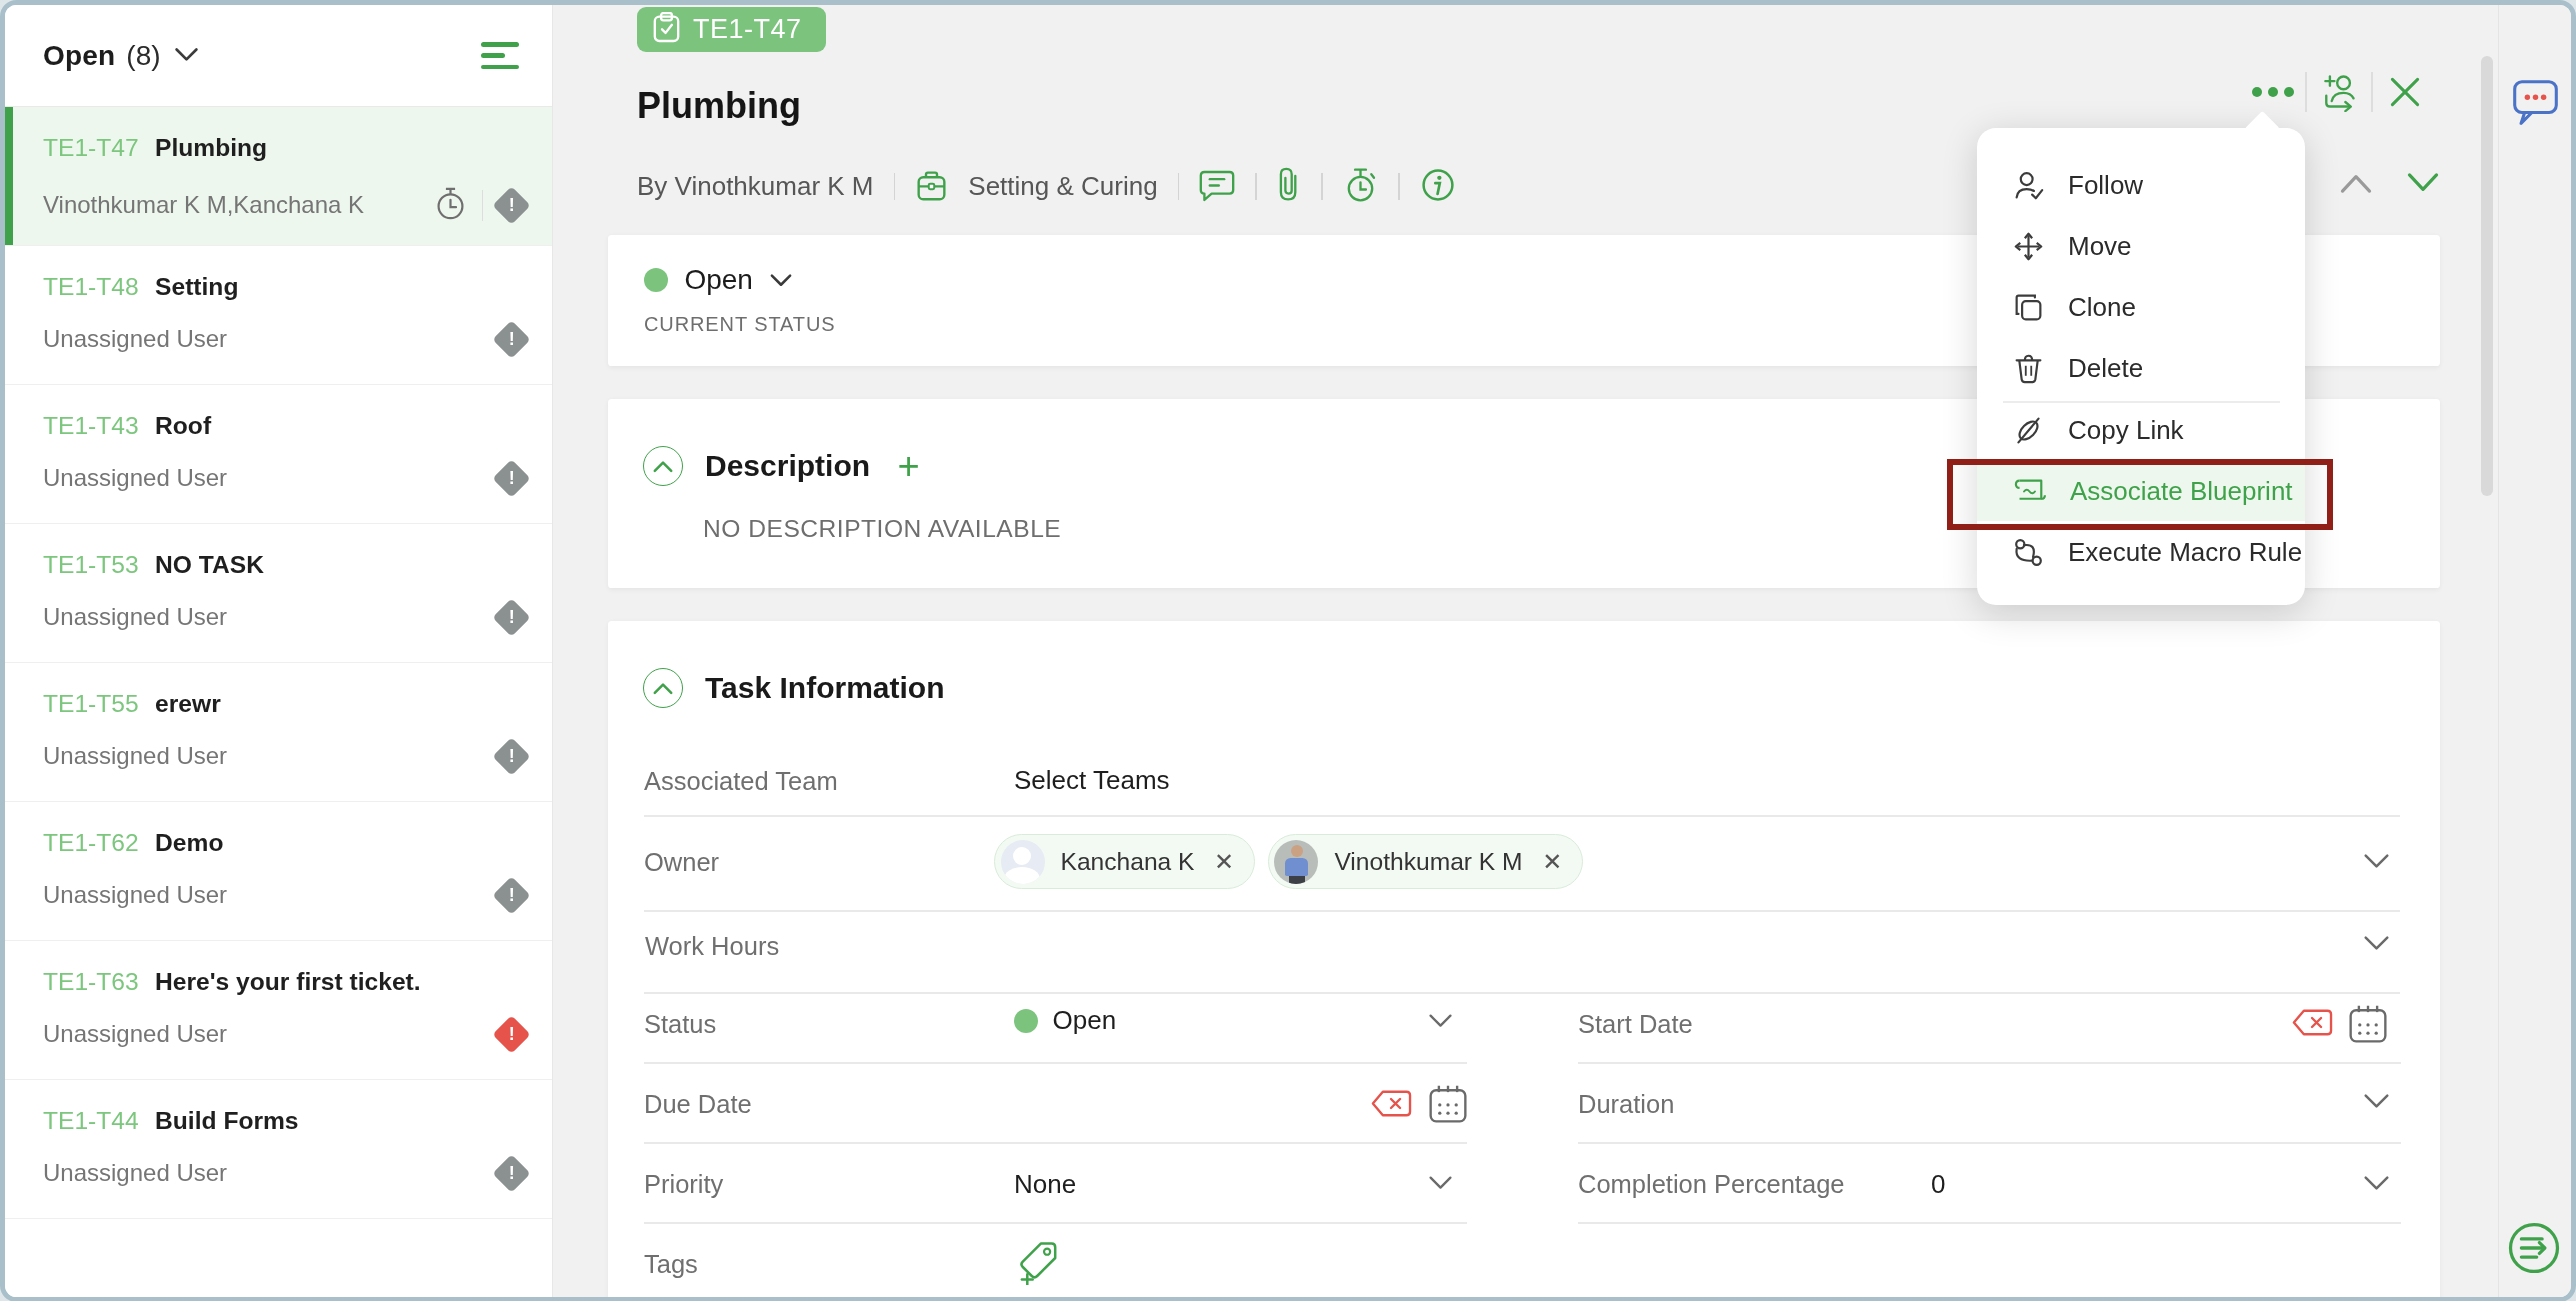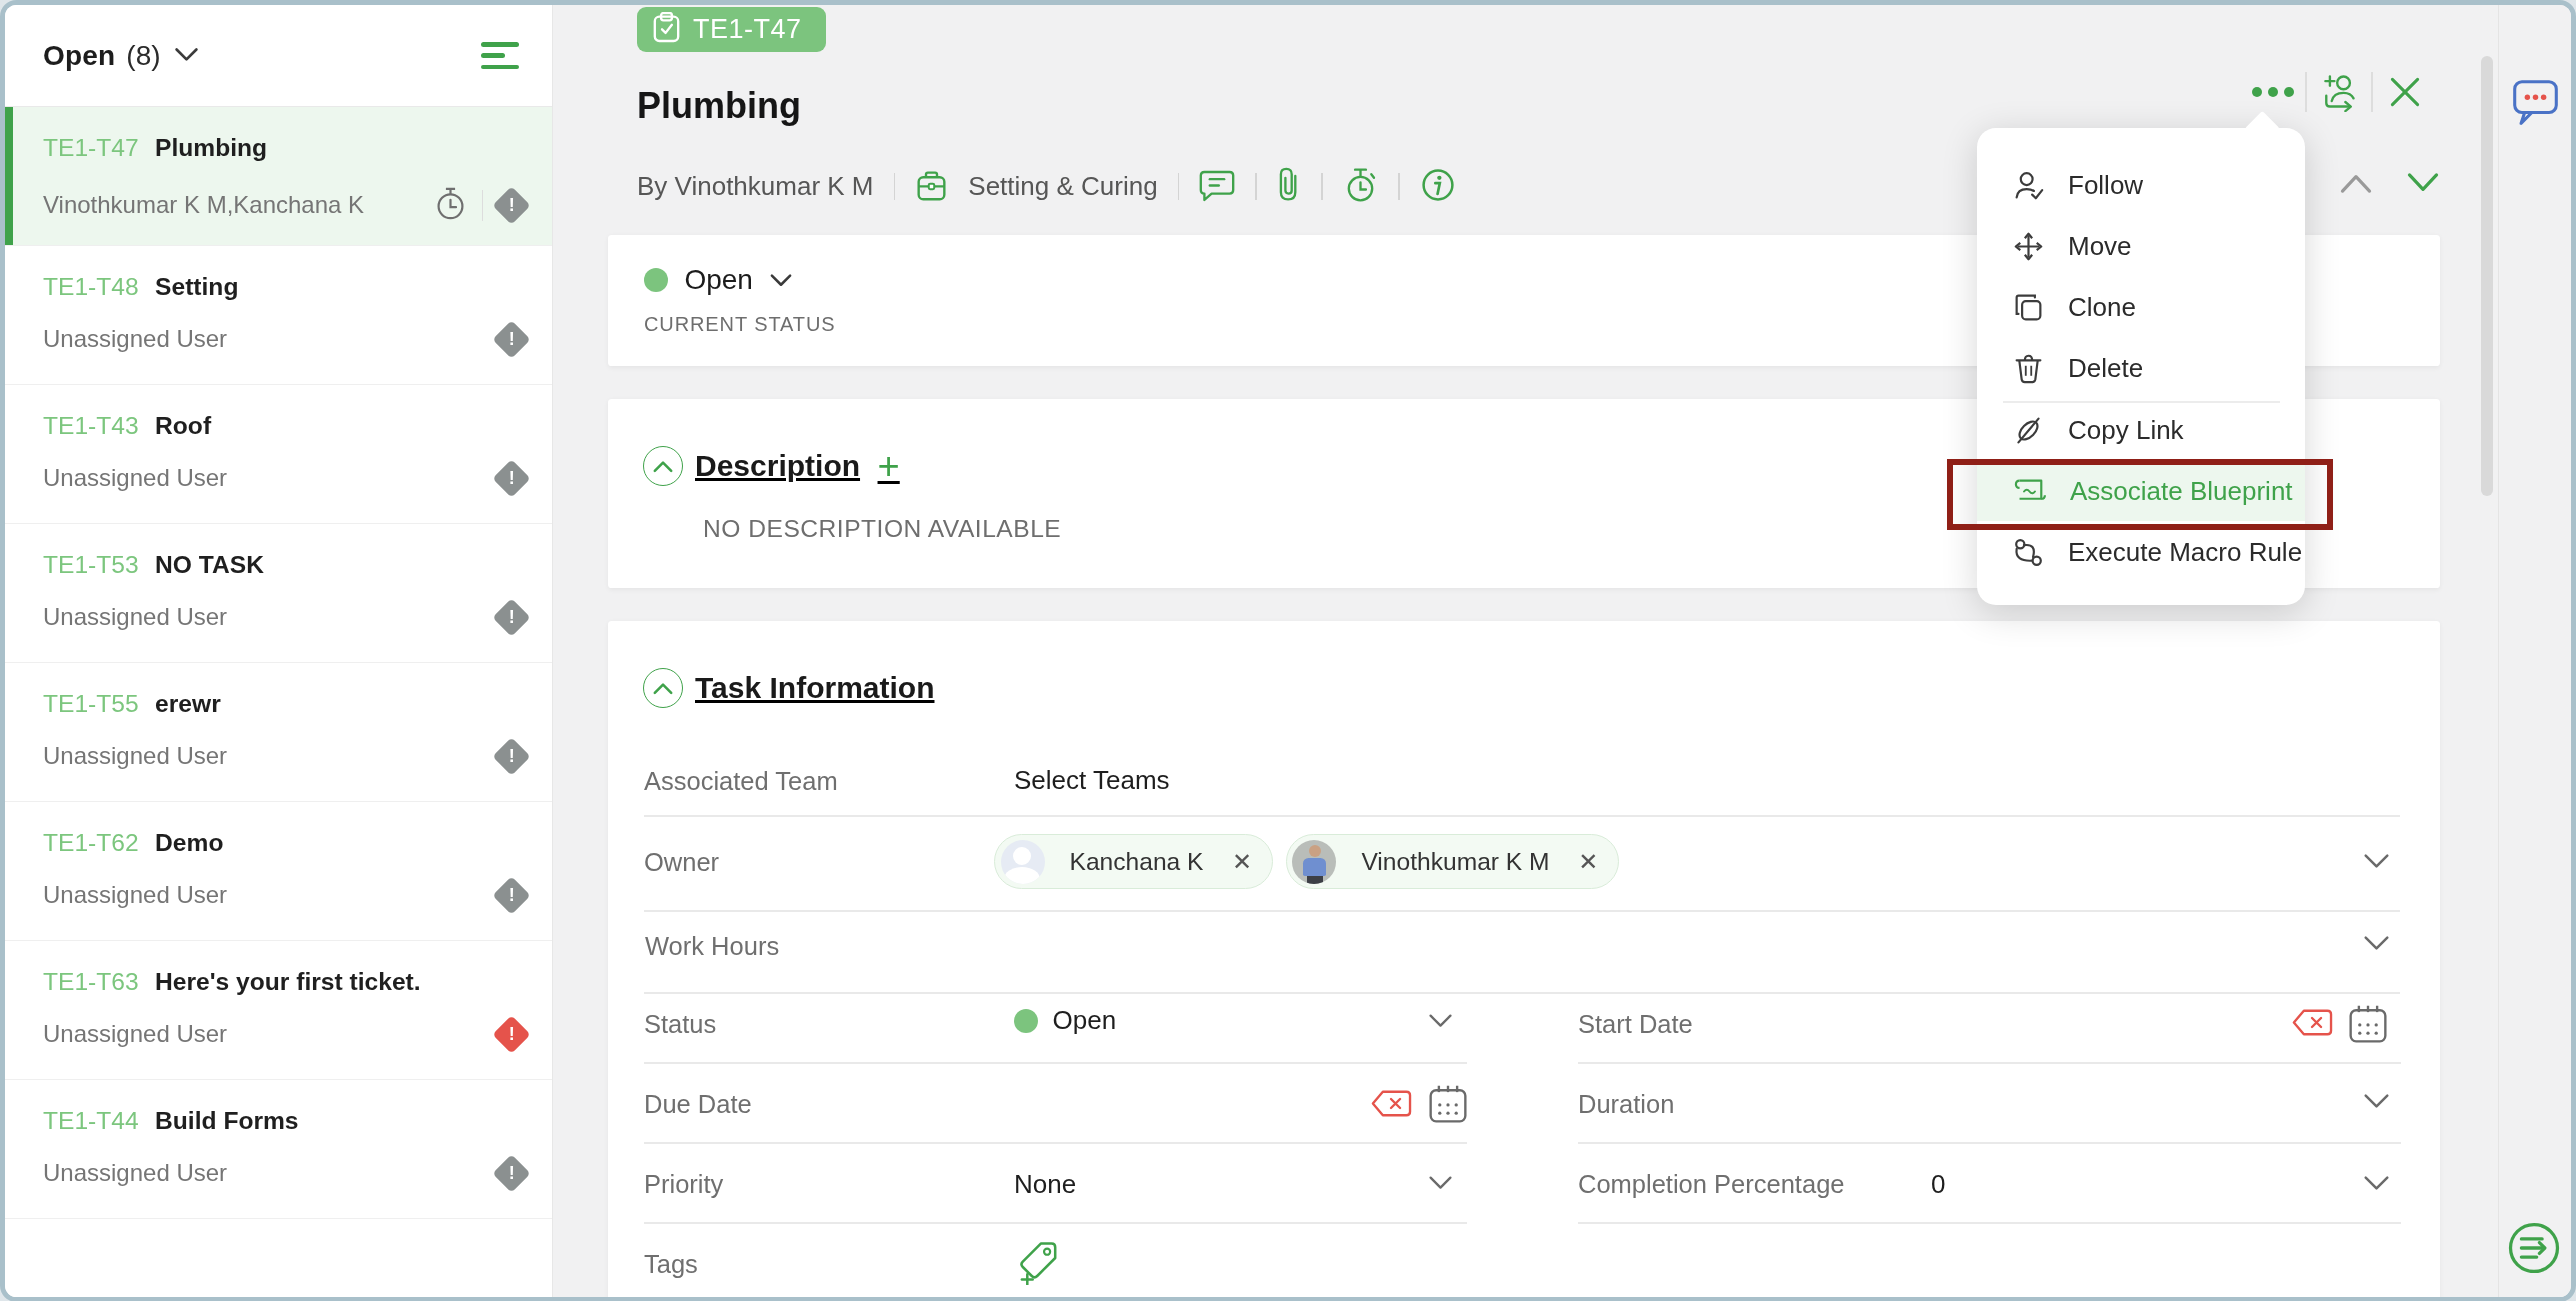--- a/index.html
+++ b/index.html
@@ -58,35 +58,35 @@
           box-shadow:0 1.8px 5.5px rgba(0,0,0,.05); }
   .card.status { top:230px; height:131px; }
   .card.desc   { top:394px; height:189px; }
   .card.tinfo  { top:616px; height:680px; border-radius:3.6px 3.6px 0 0; }
 
   .status-line { position:absolute; left:36px; top:29px; display:flex; align-items:center; gap:16.4px; cursor:pointer; }
   .dot { width:24px; height:24px; border-radius:50%; background:#7cc47e; }
   .status-text { font-size:28px; color:#1c1c1c; }
   .status-caption { position:absolute; left:36px; top:78px; font-size:20px; color:#6e6e6e; letter-spacing:0.9px; }
 
-  .sec-head { position:absolute; left:35px; top:47px; display:flex; align-items:center; gap:12px;text-decoration:underline; }
+  .sec-head { position:absolute; left:35px; top:47px; display:flex; align-items:center; gap:22px; }
   .sec-title { font-size:30px; font-weight:700; color:#1a1a1a; }
   .collapse { width:40px; height:40px; border-radius:50%; border:1.8px solid #3fa24a;
               display:flex; align-items:center; justify-content:center; cursor:pointer; }
   .plus { color:#3fa24a; font-size:38px; font-weight:400; line-height:1; margin-left:5.5px; cursor:pointer; }
   .empty-text { position:absolute; left:95px; top:116px; font-size:24.6px; color:#6e6e6e; letter-spacing:0.5px; }
 
   
   .f-label { font-size:25.5px; color:#6f6f6f; }
   .f-value { font-size:26px; color:#1e1e1e; }
   .divider { position:absolute; height:1.8px; background:#e9e9e9; }
   .chev-btn { position:absolute; cursor:pointer; }
   .ico-btn { position:absolute; cursor:pointer; }
 
-  .chip { display:inline-flex; align-items:center; gap:25px; height:55px; padding:0 20px 0 5.5px;
+  .chip { display:inline-flex; align-items:center; gap:16px; height:55px; padding:0 20px 0 5.5px;
           background:#f3faf3; border:1.8px solid #d9ecd9; border-radius:31px; }
   .chip .name { font-size:24.6px; color:#333; }
   .chip .x { font-size:24px; color:#555; cursor:pointer; margin-left:3.6px; }
   .avatar { width:44px; height:44px; border-radius:50%; overflow:hidden; position:relative; background:#e6ebf4; }
   .avatar .ph-head { position:absolute; left:12.7px; top:7.3px; width:18px; height:18px; border-radius:50%; background:#fff; }
   .avatar .ph-body { position:absolute; left:3.6px; top:27px; width:36px; height:24px; border-radius:50% 50% 0 0; background:#fff; }
   .avatar.photo { background:#b9bdb9; }
   .avatar.photo .p-head { position:absolute; left:16.4px; top:5.5px; width:12px; height:12px; border-radius:50%; background:#caa183; }
   .avatar.photo .p-body { position:absolute; left:11px; top:18px; width:23px; height:18px; border-radius:5.5px 5.5px 1.8px 1.8px; background:#6f8fd0; }
   .avatar.photo .p-legs { position:absolute; left:14.6px; top:36px; width:15.5px; height:9px; background:#3c3f46; }

